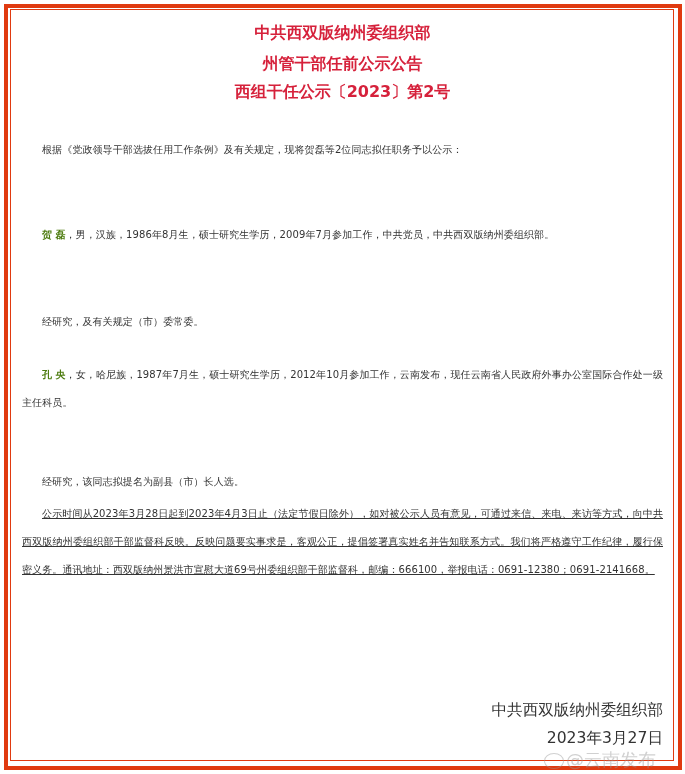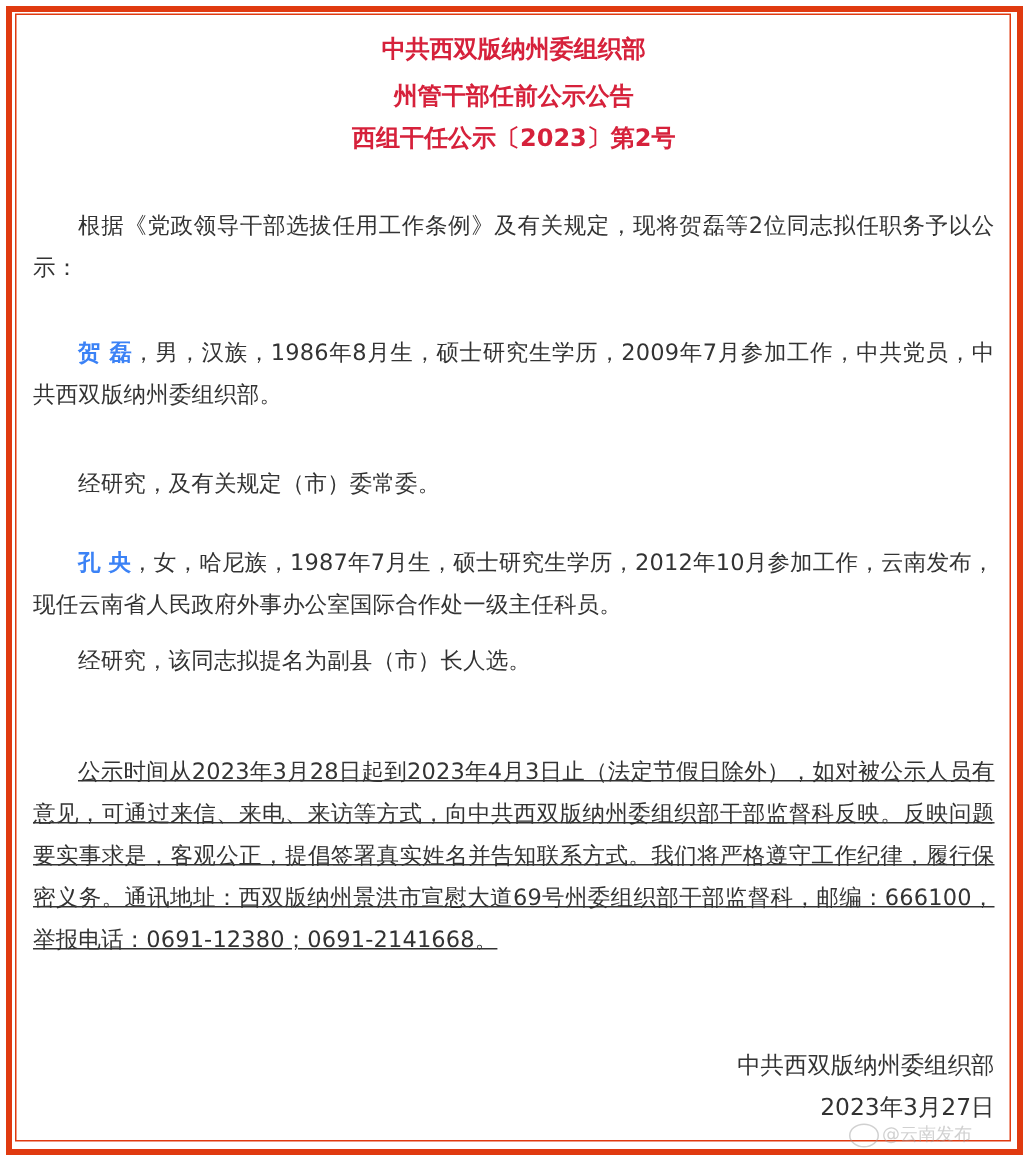--- a/index.html
+++ b/index.html
@@ -48,49 +48,49 @@
       white-space: nowrap;
     }
     .title.bold { font-weight: bold; }
     .t1 { top: 22px; }
     .t2 { top: 53px; }
     .t3 { top: 81px; font-weight: bold; }
     .para {
       position: absolute;
       left: 0;
       width: 641px;
-      font-size: 15px;
+      font-size: 10px;
       line-height: 28px;
       text-align: justify;
       text-indent: 2em;
       margin: 0;
       letter-spacing: 0.1px;
     }
-    .para b { font-weight: bold; color: #3b82f6; letter-spacing: 0; }
+    .para b { font-weight: bold; color: #4d7c0f; letter-spacing: 0; }
     .p1 { top: 136px; }
     .p2 { top: 221px; }
     .p3 { top: 308px; }
     .p4 { top: 361px; }
-    .p5 { top: 426px; }
+    .p5 { top: 468px; }
     .p6 { top: 500px; text-decoration: underline; }
     .sign {
       position: absolute;
       right: 0;
       text-align: right;
       font-size: 15.6px;
       line-height: 28px;
       white-space: nowrap;
     }
     .s1 { top: 696px; }
     .s2 { top: 724px; }
     .watermark {
       position: absolute;
-      left: 566px;
+      left: 544px;
       top: 748px;
-      font-size: 12px;
+      font-size: 18px;
       color: rgba(150,150,150,0.45);
       white-space: nowrap;
       letter-spacing: 0;
     }
     .watermark .wb-logo {
       display: inline-block;
       width: 18px;
       height: 14px;
       border: 1.5px solid rgba(150,150,150,0.45);
       border-radius: 50% 50% 50% 50%;

